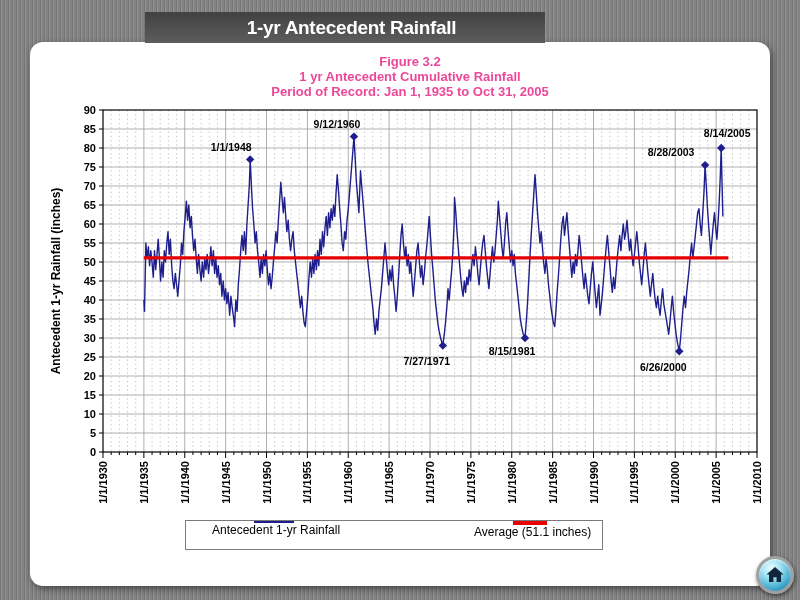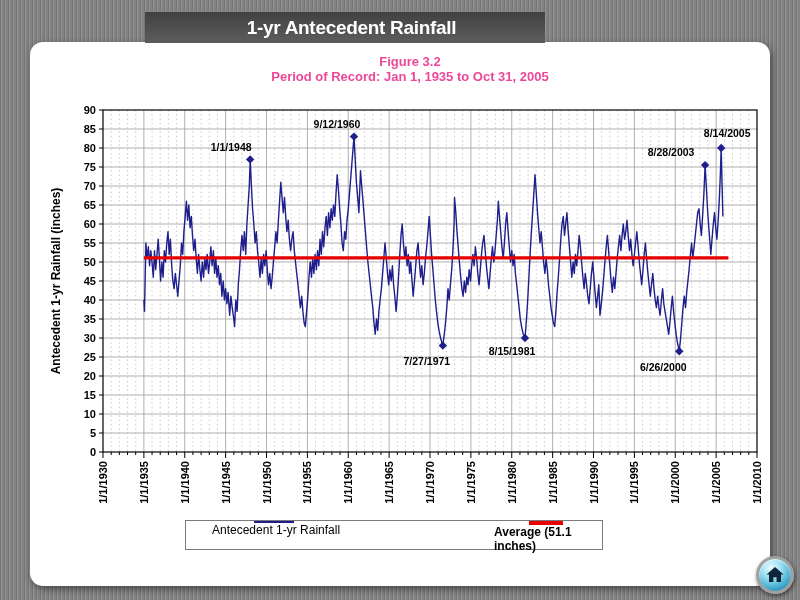--- a/index.html
+++ b/index.html
@@ -304,28 +304,29 @@
         <text transform="translate(567.5,419) rotate(-90)" text-anchor="end" font-size="11px" font-weight="bold">1/1/1990</text>
         <text transform="translate(608.375,419) rotate(-90)" text-anchor="end" font-size="11px" font-weight="bold">1/1/1995</text>
         <text transform="translate(649.25,419) rotate(-90)" text-anchor="end" font-size="11px" font-weight="bold">1/1/2000</text>
         <text transform="translate(690.125,419) rotate(-90)" text-anchor="end" font-size="11px" font-weight="bold">1/1/2005</text>
         <text transform="translate(731,419) rotate(-90)" text-anchor="end" font-size="11px" font-weight="bold">1/1/2010</text>
       </g>
       <text transform="translate(30,239) rotate(-90)" text-anchor="middle" font-size="12px" font-weight="bold">Antecedent 1-yr Rainfall (inches)</text>
     </svg>
   <div class="chart-titles">
     <div>Figure 3.2</div>
+    <div>1 yr Antecedent Cumulative Rainfall</div>
     <div>Period of Record:  Jan 1, 1935 to Oct 31, 2005</div>
   </div>
   <div class="legend-box">
     <div class="legend-entry" style="left:26px;">
       <span class="swatch" style="width:40px;border-top:2px solid #1e1e8c;"></span>
       <span class="lbl">Antecedent 1-yr Rainfall</span>
     </div>
-    <div class="legend-entry" style="left:308px;font-weight:bold;">
+    <div class="legend-entry" style="left:288px;">
       <span class="swatch" style="width:34px;border-top:4px solid #e60000;"></span>
       <span class="lbl">Average (51.1 inches)</span>
     </div>
   </div>
 </div>
 
 <div class="home-button" title="">
   <svg width="20" height="20" viewBox="0 0 20 20">
     <path d="M10 2 L18.5 9.5 L16 9.5 L16 17 L11.6 17 L11.6 12.3 L8.4 12.3 L8.4 17 L4 17 L4 9.5 L1.5 9.5 Z" fill="#10263c"></path>
   </svg>

